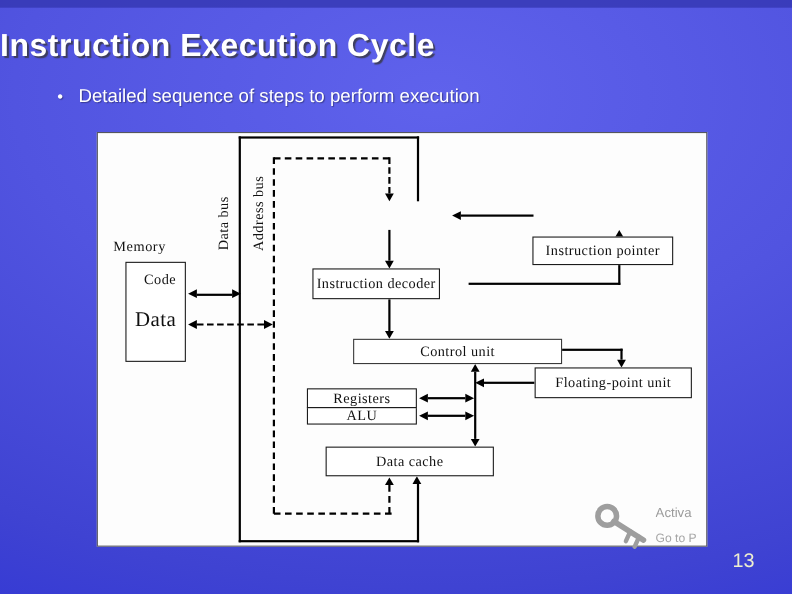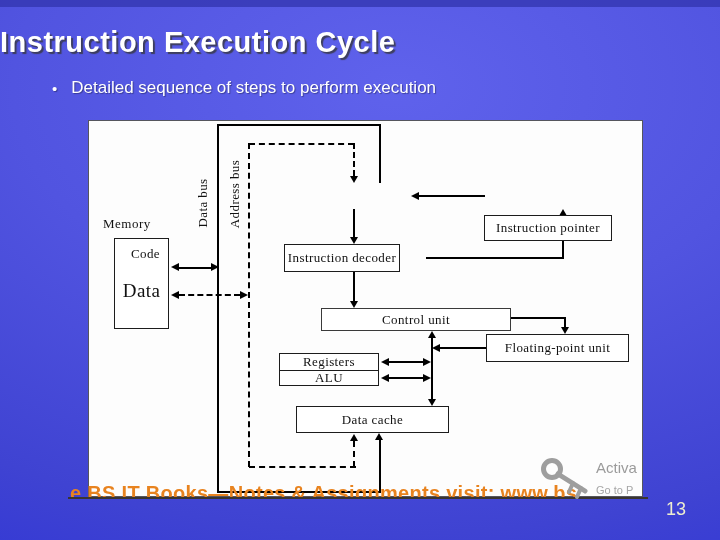--- a/index.html
+++ b/index.html
@@ -37,21 +37,21 @@
   .mem-title{position:absolute;left:14px;top:95px;width:78px;text-align:left;font-size:13px;letter-spacing:.5px;}
   .mem-code{position:absolute;top:7px;left:4px;width:100%;text-align:center;font-size:13px;}
   .mem-data{position:absolute;bottom:26px;left:0;width:100%;text-align:center;font-size:19px;}
   
   .footer-clip{position:absolute;left:68px;top:483px;width:580px;height:14px;overflow:hidden;
     border-bottom:2px solid #3a3530;z-index:2;}
   .footer-text{position:absolute;left:2px;top:0;white-space:nowrap;
     color:#e8831f;font-size:20px;font-weight:bold;letter-spacing:.3px;line-height:20px;}
   .wm-key{position:absolute;left:538px;top:457px;z-index:3;}
   .wm-line1{position:absolute;left:596px;top:459px;width:47px;height:20px;overflow:hidden;
-    color:#9b9b9b;font-size:15px;z-index:3;}
+    color:#9b9b9b;font-size:12px;z-index:3;}
   .wm-line2{position:absolute;left:596px;top:484px;width:47px;height:13px;overflow:hidden;
     color:#a6a6a6;font-size:11px;z-index:3;}
   .page-num{position:absolute;left:666px;top:499px;width:34px;color:#eeeecf;font-size:18px;z-index:3;}
 </style>
 </head>
 <body>
 
 <div id="slide">
   <div class="top-shade"></div>
 
@@ -142,23 +142,20 @@
       <span>Registers</span>
     </div>
     <div class="dbox" style="left:207px;top:285px;width:153px;height:27px;">
       <span>Data cache</span>
     </div>
     <div class="dbox" style="left:397px;top:213px;width:143px;height:28px;">
       <span>Floating-point unit</span>
     </div>
   </div>
 
-  <div class="footer-clip">
-    <span class="footer-text">e BS IT Books—Notes &amp; Assignments visit: www.bs</span>
-  </div>
 
   <svg class="wm-key" width="60" height="42" viewBox="0 0 60 42">
     <circle cx="14" cy="12" r="8.5" fill="none" stroke="#9e9e9e" stroke-width="5"></circle>
     <line x1="20" y1="17" x2="47" y2="34" stroke="#9e9e9e" stroke-width="5" stroke-linecap="round"></line>
     <line x1="35" y1="26" x2="31" y2="35" stroke="#9e9e9e" stroke-width="4" stroke-linecap="round"></line>
     <line x1="43" y1="31" x2="39" y2="40" stroke="#9e9e9e" stroke-width="4" stroke-linecap="round"></line>
   </svg>
   <div class="wm-line1">Activa</div>
   <div class="wm-line2">Go to P</div>
 

